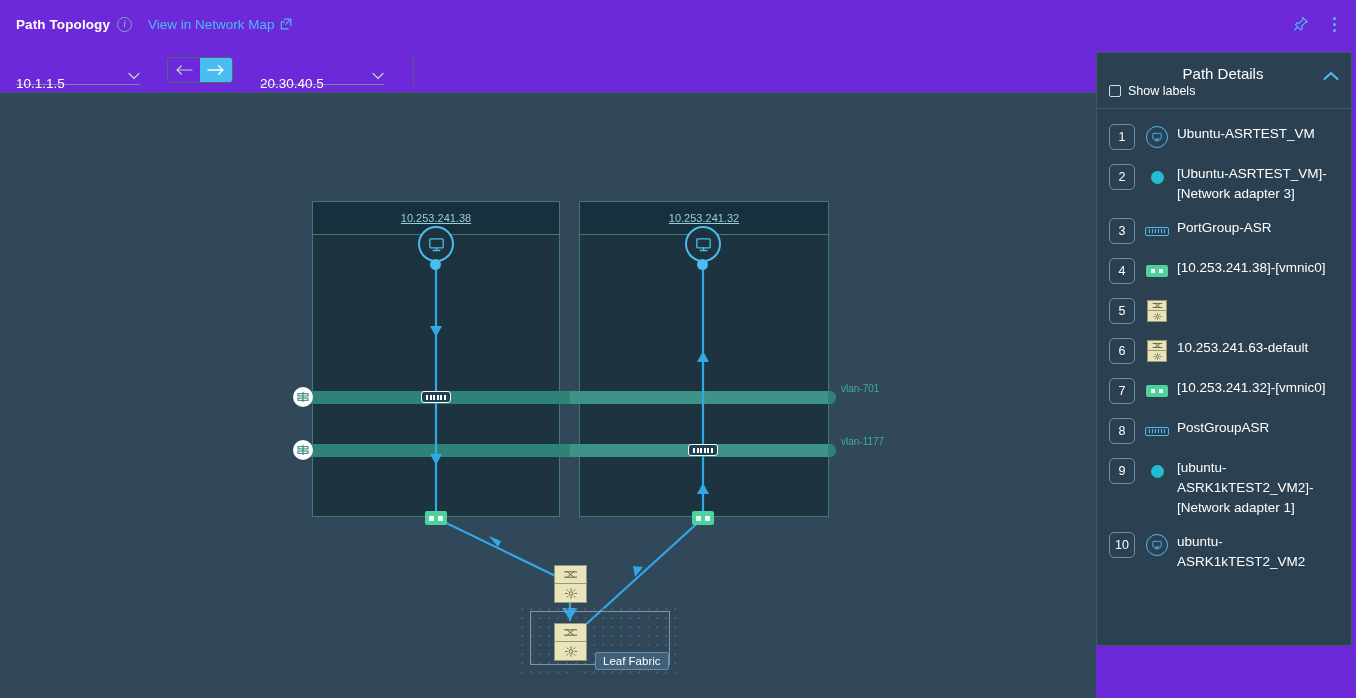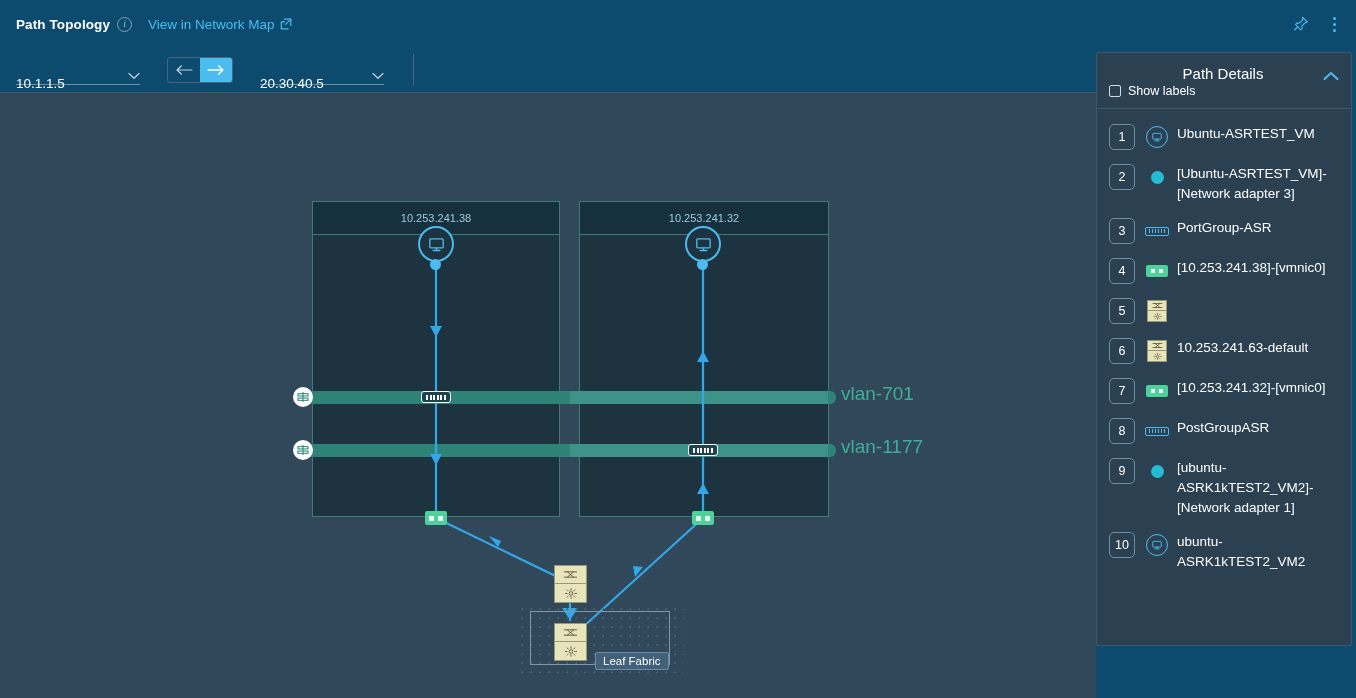--- a/index.html
+++ b/index.html
@@ -2,21 +2,21 @@
 <html><head>
 <meta charset="utf-8">
 <style>
   * { box-sizing: border-box; margin: 0; padding: 0; }
   html, body {
     width: 1356px; height: 698px;
     background: #31485a;
     font-family: "Liberation Sans", sans-serif;
     overflow: hidden;
   }
-  #app { position: relative; width: 1356px; height: 698px; background: #0c4a6e; }
+  #app { position: relative; width: 1356px; height: 698px; background: #6d28d9; }
 
   
   .header {
     position: absolute; left: 0; top: 0; width: 1356px; height: 48px;
     display: flex; align-items: center;
   }
   .header-title {
     margin-left: 16px; font-size: 13.5px; font-weight: bold; color: #ffffff;
     letter-spacing: .1px;
   }
@@ -73,27 +73,27 @@
   
   .canvas {
     position: absolute; left: 0; top: 93px; width: 1096px; height: 605px;
     background: #31485a; overflow: hidden;
   }
 
   .host-box { position: absolute; border: 1px solid #3f7b73; background: #1e3340; }
   .host-hdr {
     height: 33px; border-bottom: 1px solid #3f7b73; background: #16303d;
     display: flex; align-items: center; justify-content: center;
-    font-size: 11px; color: #9ec9df;
+    font-size: 11px; color: #9ec9df; text-decoration: underline;
   }
 
   .vlan-bar { position: absolute; height: 13px; background: #2e8377; border-radius: 1px; }
   .vlan-bar.lighter { background: #3d9387; }
   .vlan-cap { position: absolute; width: 8px; height: 13px; background: #2e8377; border-radius: 0 6px 6px 0; }
-  .vlan-label { position: absolute; font-size: 19px; color: #3fae9b; }
+  .vlan-label { position: absolute; font-size: 10px; color: #3fae9b; }
   .vlan-icon {
     position: absolute; width: 20px; height: 20px; border-radius: 50%;
     background: #ffffff; display: flex; align-items: center; justify-content: center;
   }
 
   .node-circle {
     position: absolute; width: 36px; height: 36px; border-radius: 50%;
     border: 2px solid #4bbcef; background: #1e3340;
     display: flex; align-items: center; justify-content: center;
   }

